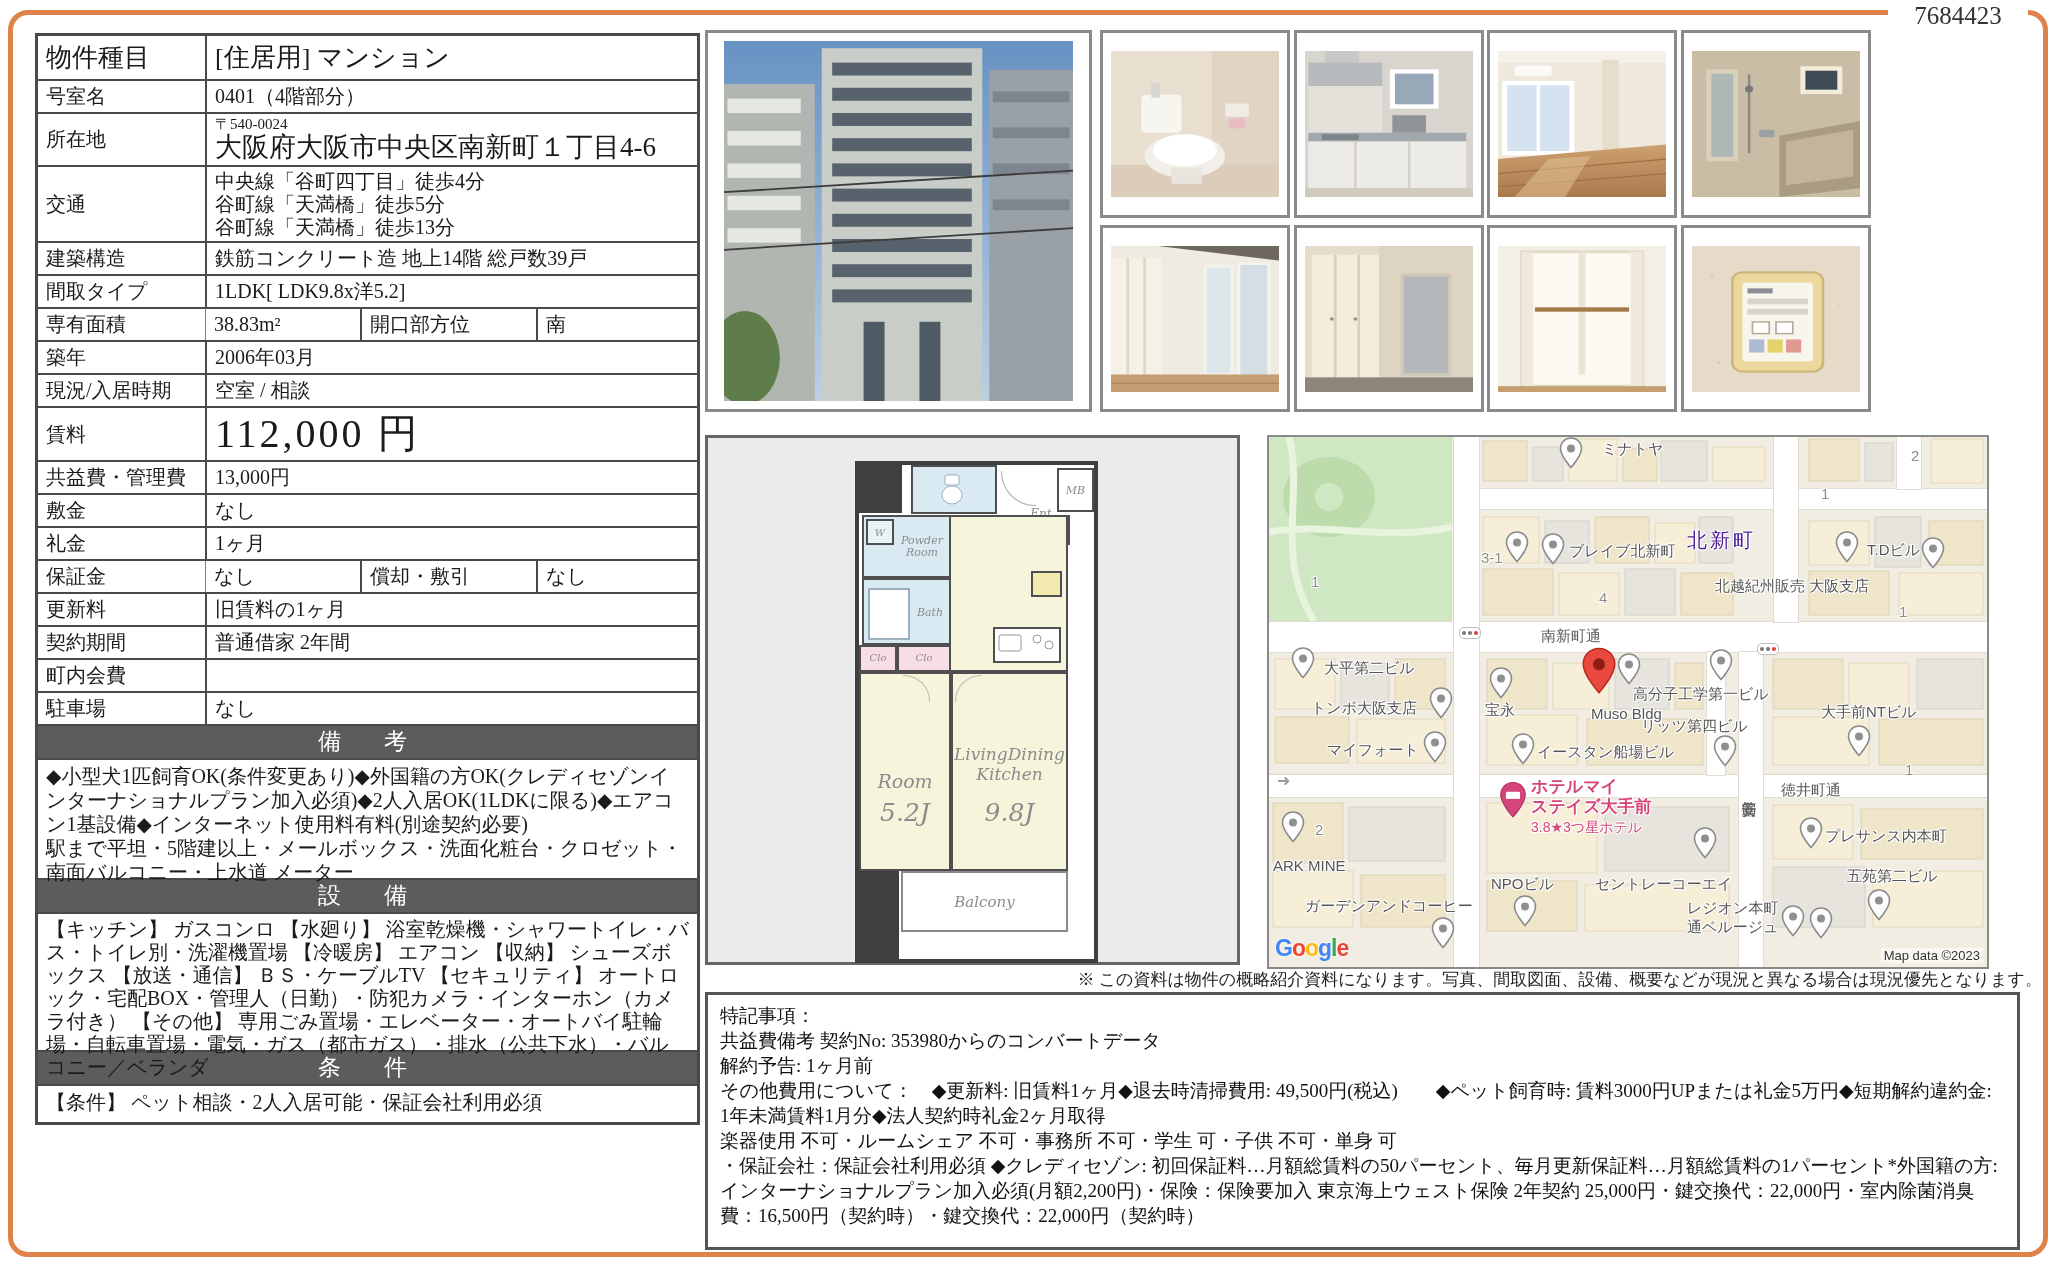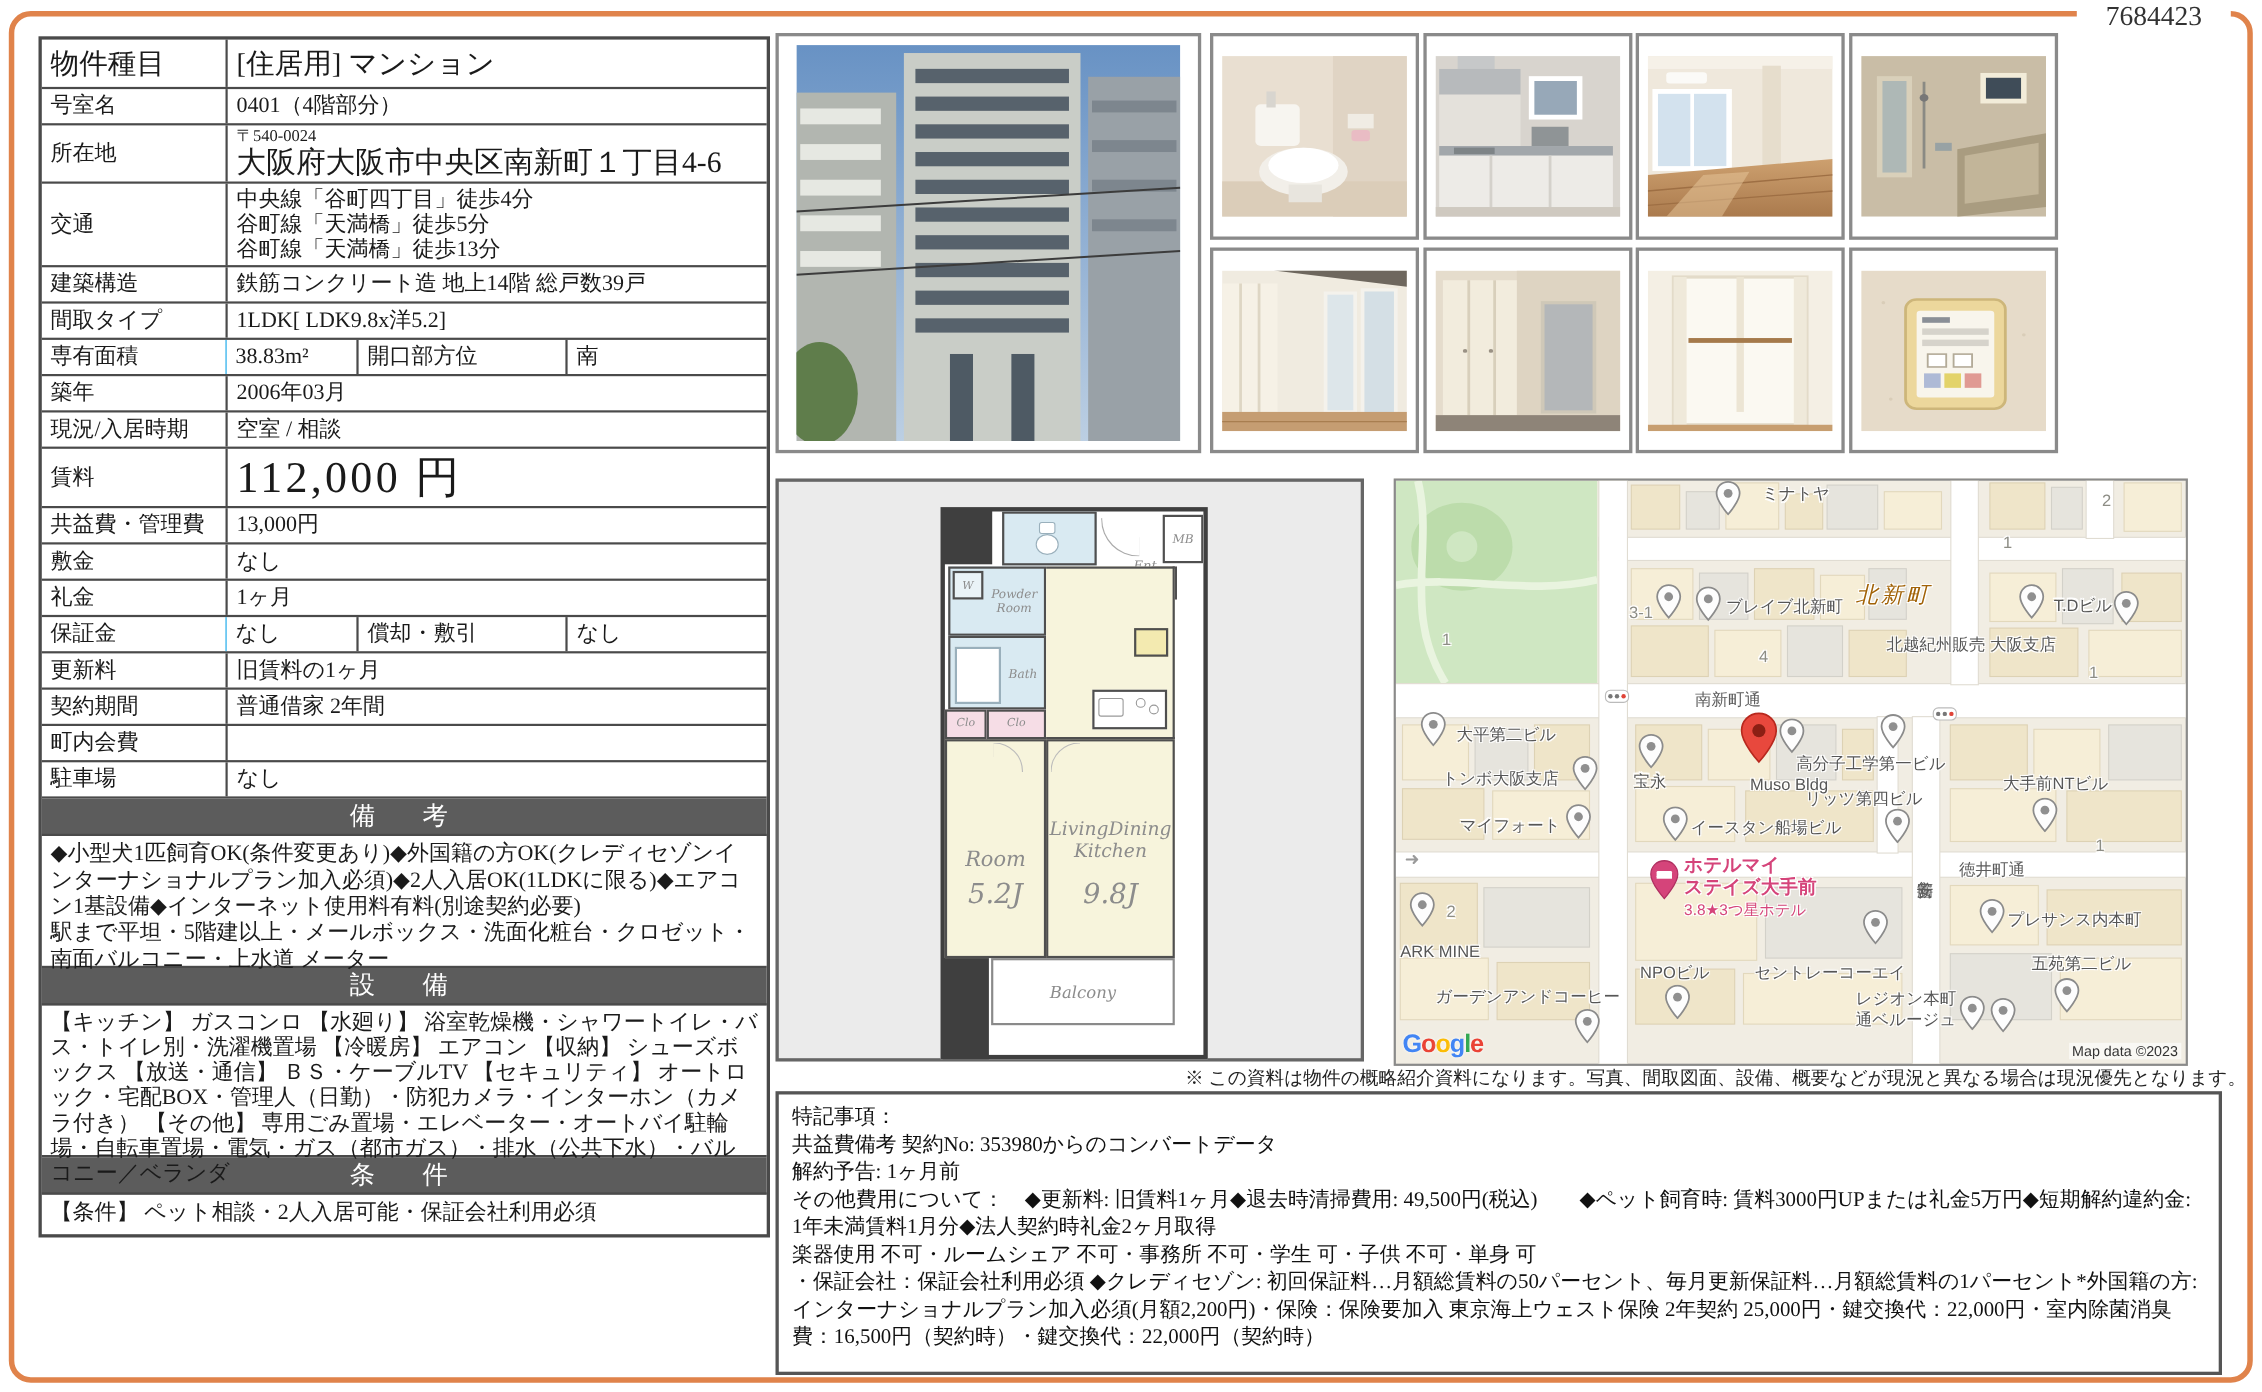--- a/index.html
+++ b/index.html
@@ -10,21 +10,21 @@
   .docnum{position:absolute;left:1888px;top:0px;width:140px;height:32px;background:#fff;z-index:5;
           font-size:25px;text-align:center;line-height:32px;color:#333;}
   
   .ptable{position:absolute;left:35px;top:33px;width:665px;border:3px solid #4a4a4a;background:#fff;box-sizing:border-box;}
   .trow{display:flex;border-bottom:2px solid #4a4a4a;box-sizing:border-box;}
   .trow:last-child{border-bottom:none;}
   .tcell{box-sizing:border-box;padding:2px 8px;display:flex;flex-direction:column;justify-content:center;font-size:20px;line-height:1.15;}
   .tlabel{width:167px;flex:none;}
   .tval{flex:1;border-left:2px solid #4a4a4a;}
   .tval2{width:119px;flex:none;border-left:1px solid #0ea5e9;}
-  .tlab2{width:190px;flex:none;border-left:2px solid #4a4a4a;}
+  .tlab2{width:176px;flex:none;border-left:2px solid #4a4a4a;margin-left:36px;}
   .tval3{flex:1;border-left:2px solid #4a4a4a;}
   .h45{height:45px}.h44{height:44px}.h33{height:33px}.h53{height:53px}.h76{height:76px}.h54{height:54px}
   .big{font-size:26px;}
   .postal{font-size:15px;line-height:1.1;}
   .addr{font-size:27px;line-height:1.1;}
   .pre{white-space:pre-line;}
   .rent{font-size:40px;letter-spacing:3px;line-height:1;}
   .band{height:32px;background:#5c5c5c;color:#fff;text-align:center;font-size:23px;line-height:32px;letter-spacing:10px;border-bottom:2px solid #4a4a4a;}
   .blocktext{padding:4px 8px;font-size:20px;line-height:24px;border-bottom:2px solid #4a4a4a;white-space:pre-wrap;box-sizing:border-box;}
   .biko{height:120px;}
@@ -48,21 +48,21 @@
   .map{position:absolute;left:1267px;top:435px;width:718px;height:530px;background:#f1ede3;border:2px solid #8a8a8a;overflow:hidden;box-sizing:content-box;
        font-family:"Liberation Sans","DejaVu Sans",sans-serif;}
   .park{position:absolute;left:0;top:0;width:183px;height:184px;background:#cfe7c2;}
   .road-h,.road-v{position:absolute;background:#ffffff;box-shadow:0 0 0 1px #e0dcd2;}
   .mblds{position:absolute;left:0;top:0;}
   .mblds .c1{fill:#efe5c9;stroke:#ddd2b4;stroke-width:1;}
   .mblds .c2{fill:#f6eed7;stroke:#e2d8bc;stroke-width:1;}
   .mblds .g{fill:#e6e4dd;stroke:#d3d1c9;stroke-width:1;}
   .ml{position:absolute;font-size:15px;color:#565656;white-space:nowrap;z-index:4;
       text-shadow:-1px -1px 0 #fff,1px -1px 0 #fff,-1px 1px 0 #fff,1px 1px 0 #fff,0 0 3px #fff;}
-  .ml.area{font-size:20px;color:#a16207;letter-spacing:3px;font-style:italic;}
+  .ml.area{font-size:20px;color:#4c1d95;letter-spacing:3px;}
   .ml.num{font-size:15px;color:#8d8d85;}
   .ml.street{font-size:15px;color:#5d5d5d;}
   .ml.street-v{writing-mode:vertical-rl;font-size:15px;color:#5d5d5d;}
   .pin{position:absolute;z-index:3;}
   .hotel{position:absolute;z-index:4;color:#d5447a;font-weight:bold;font-size:17px;line-height:20px;white-space:nowrap;
          text-shadow:-1px -1px 0 #fff,1px -1px 0 #fff,-1px 1px 0 #fff,1px 1px 0 #fff;}
   .hotel .rate{font-weight:normal;font-size:14px;}
   .tlight{position:absolute;width:20px;height:10px;background:#fff;border:1px solid #bbb;border-radius:5px;z-index:3;display:flex;align-items:center;justify-content:space-evenly;}
   .tlight i{width:4px;height:4px;border-radius:50%;display:block;}
   .glogo{position:absolute;left:6px;top:498px;z-index:5;font-size:23px;font-weight:bold;letter-spacing:-1px;}

